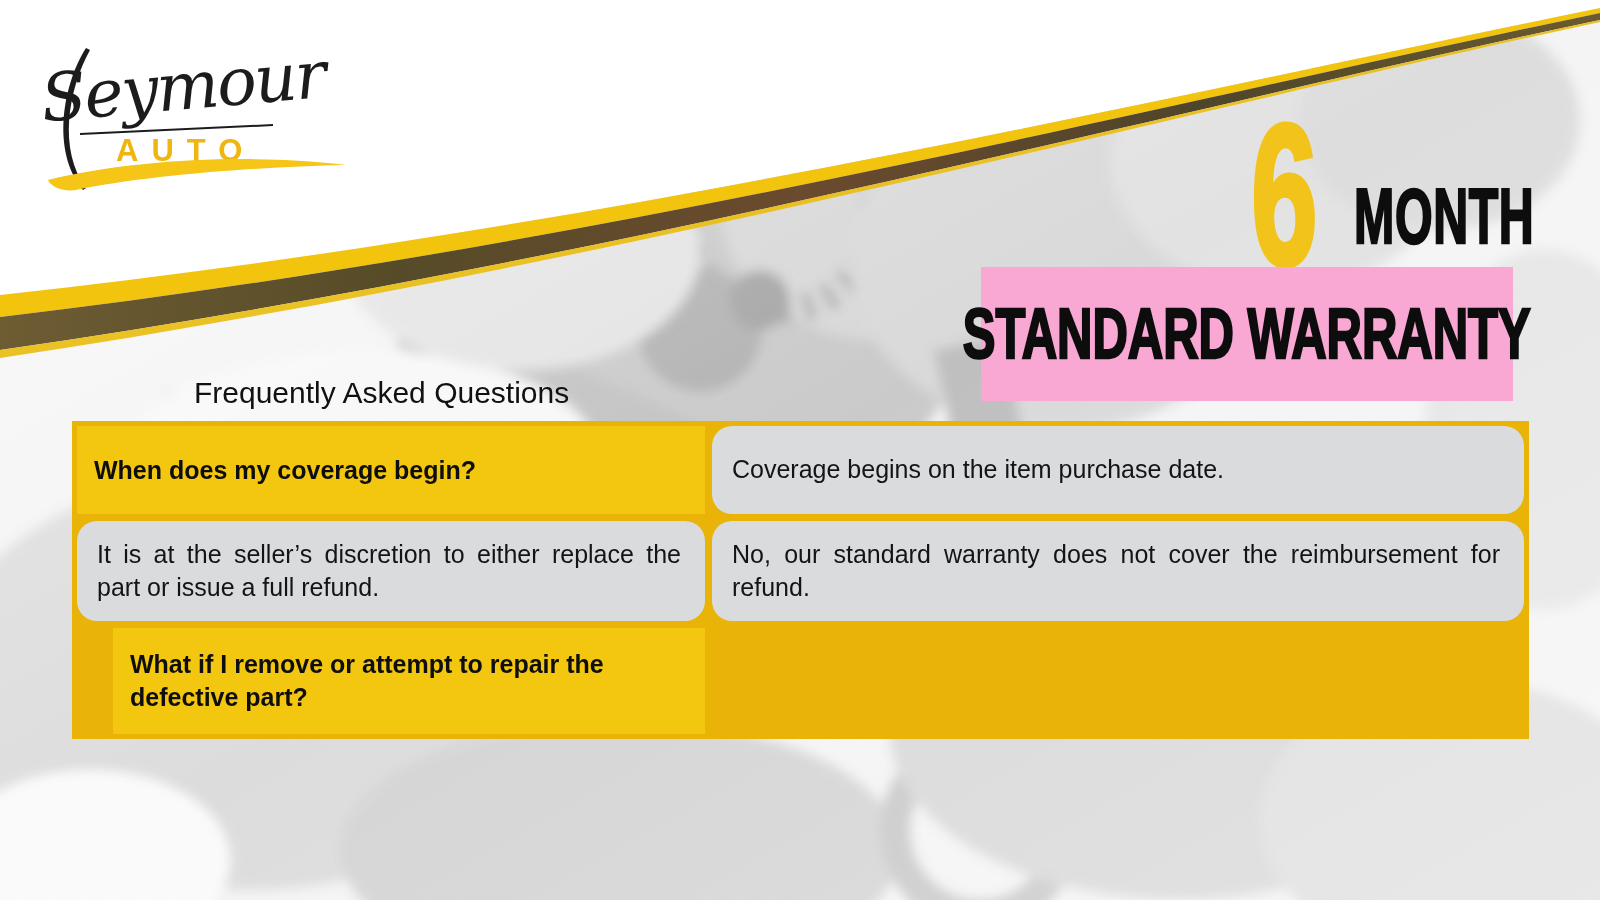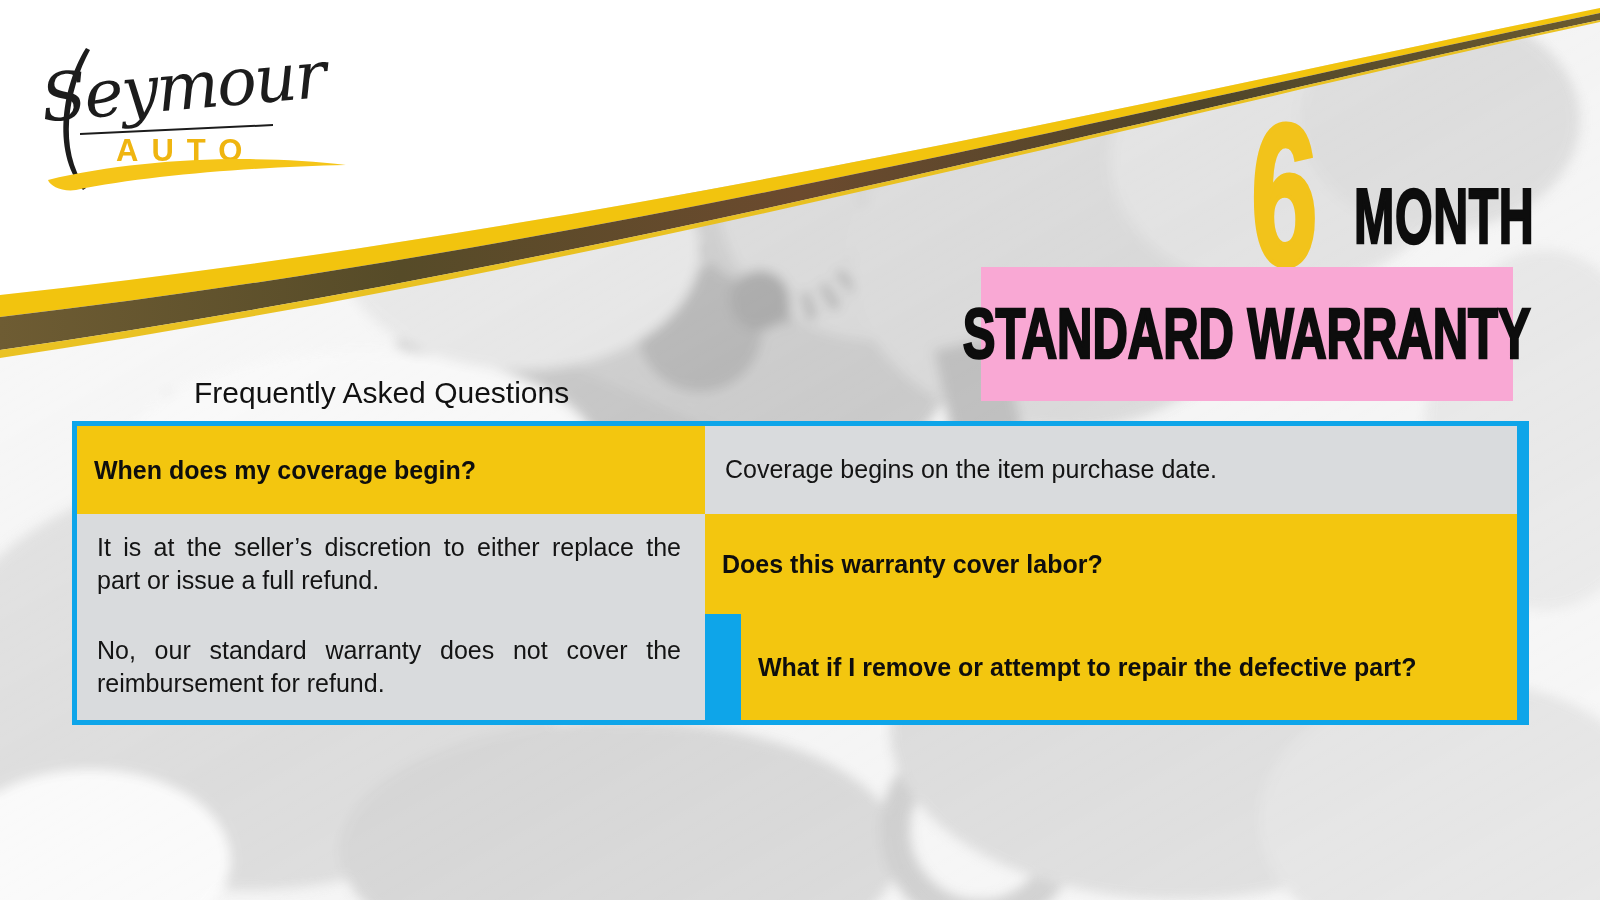--- a/index.html
+++ b/index.html
@@ -42,32 +42,32 @@
     -webkit-text-stroke:2.5px #0d0d0d; white-space:nowrap;
   }
 
   
   .faq-heading {
     position:absolute; left:184px; top:376px; z-index:3;
     font-size:30px; font-weight:normal; color:#111;margin-left:10px;
   }
   .faq-table {
     position:absolute; left:72px; top:421px; width:1457px; z-index:3;
-    background:#0ea5e9; padding:5px;
-    display:grid; grid-template-columns:628px 812px; 
+    background:#eab308; padding:5px;
+    display:grid; grid-template-columns:628px 812px; gap:7px;
   }
   .q-cell {
     background:#F3C60F; display:flex; align-items:center;
     padding:10px 20px 10px 17px;
     font-size:25px; font-weight:bold; color:#0e0e0e; line-height:1.32;
   }
   .a-cell {
     background:#D9DBDD; display:flex; align-items:center;
     padding:10px 24px 10px 20px;
-    font-size:25px; color:#141414; line-height:1.33;
+    font-size:25px; color:#141414; line-height:1.33;border-radius:20px;
   }
   .a-cell p { text-align:justify; width:100%; }
   .r1 { min-height:88px; }
   .r2 { min-height:100px; }
   .r3 { min-height:86px; }
   .r4 { min-height:106px;margin-left:36px; }
 </style>
 </head>
 <body>
 
@@ -151,23 +151,20 @@
       <p>When does my coverage begin?</p>
     </div>
     <div class="a-cell r1">
       <p>Coverage begins on the item purchase date.</p>
     </div>
 
     <div class="a-cell r2">
       <p>It is at the seller’s discretion to either replace the part or issue a full refund.</p>
     </div>
 
-    <div class="q-cell r3">
-      <p>Does this warranty cover labor?</p>
-    </div>
     <div class="a-cell r3">
       <p>No, our standard warranty does not cover the reimbursement for refund.</p>
     </div>
 
     <div class="q-cell r4">
       <p>What if I remove or attempt to repair the defective part?</p>
     </div>
   </div>
 
 </div>

